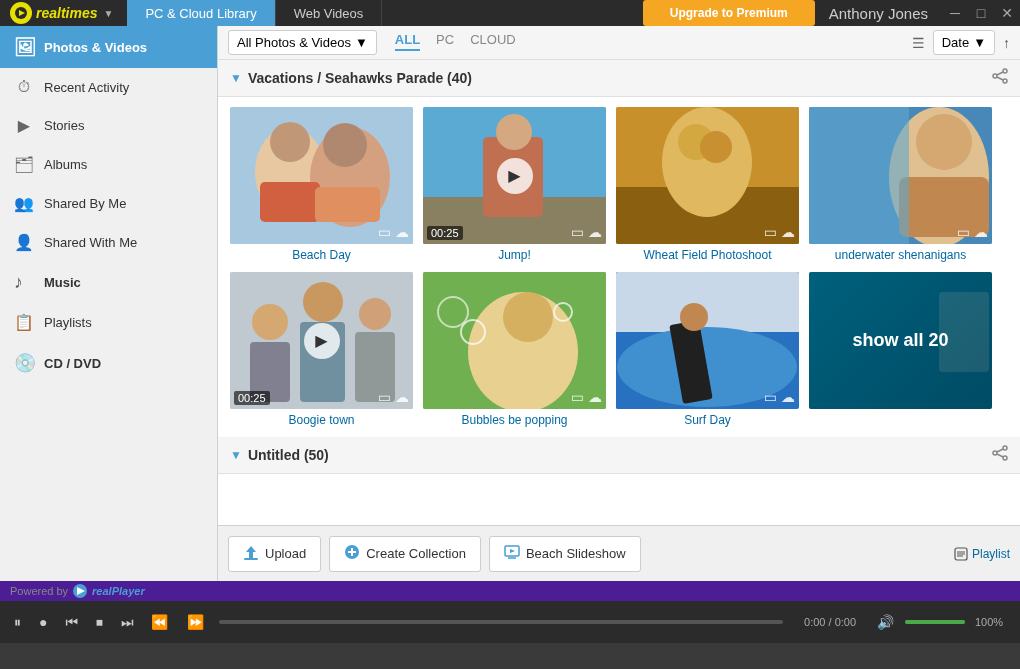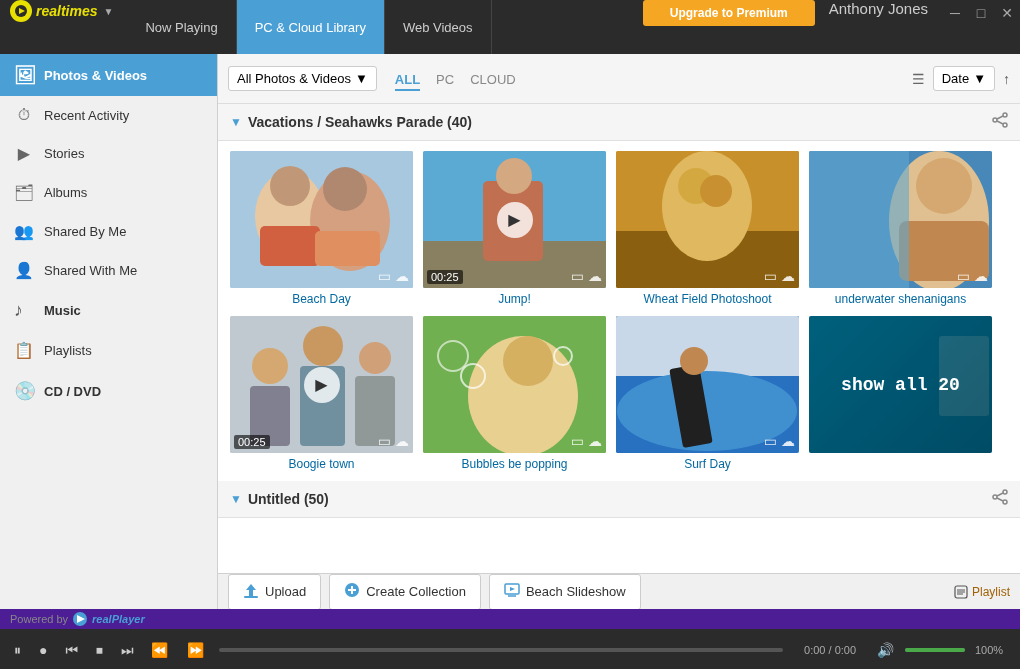--- a/index.html
+++ b/index.html
@@ -1,19 +1,19 @@
 <!DOCTYPE html>
 <html><head>
   <meta charset="utf-8">
   <style>
     * { box-sizing: border-box; margin: 0; padding: 0; }
     body { font-family: Arial, sans-serif; font-size: 13px; background: #3a3a3a; width: 1020px; height: 669px; overflow: hidden; }
 
     
-    .top-bar { display: flex; align-items: flex-start; background: #2b2b2b; height: 54px; }
+    .top-bar { display: flex; align-items: center; background: #2b2b2b; height: 26px; }
     .logo { padding: 0 10px; color: #e8e000; font-size: 16px; font-weight: bold; font-style: italic; display: flex; align-items: center; gap: 4px; }
     .logo-icon { width: 22px; height: 22px; background: #e8e000; border-radius: 50%; display: flex; align-items: center; justify-content: center; }
     .logo-text { color: #e8e000; font-size: 14px; font-style: italic; font-weight: bold; }
     .logo-dropdown { color: #aaa; font-size: 10px; margin-left: 2px; cursor: pointer; }
     .nav-tabs { display: flex; height: 100%; margin-left: 4px; }
     .nav-tab { padding: 0 18px; display: flex; align-items: center; color: #ccc; font-size: 13px; cursor: pointer; border-right: 1px solid #444; }
     .nav-tab.active { background: #4a9fd4; color: white; }
     .upgrade-btn { margin-left: auto; background: #f5a623; color: white; border: none; padding: 6px 27px; border-radius: 3px; font-size: 12px; font-weight: bold; cursor: pointer; }
     .user-name { color: #ccc; padding: 0 14px; font-size: 15px; }
     .win-controls { display: flex; align-items: center; }
@@ -27,21 +27,21 @@
     .sidebar-section { padding: 0; }
     .sidebar-item { display: flex; align-items: center; gap: 10px; padding: 10px 14px; cursor: pointer; color: #333; font-size: 13px; }
     .sidebar-icon { font-size: 16px; color: #666; width: 20px; text-align: center; }
     .sidebar-section-header { display: flex; align-items: center; gap: 10px; padding: 10px 14px; color: #333; font-size: 13px; font-weight: bold; cursor: pointer; }
     .section-icon { font-size: 18px; color: #555; width: 20px; }
 
     
     .content { flex: 1; background: #fff; display: flex; flex-direction: column; overflow: hidden; }
 
     
-    .content-toolbar { display: flex; align-items: flex-end; padding: 12px 10px; background: #f5f5f5; border-bottom: 1px solid #ddd; gap: 8px; }
+    .content-toolbar { display: flex; align-items: flex-start; padding: 4px 10px; background: #f5f5f5; border-bottom: 1px solid #ddd; gap: 8px; }
     .filter-dropdown { display: flex; align-items: center; gap: 4px; background: white; border: 1px solid #ccc; padding: 4px 8px; border-radius: 3px; cursor: pointer; font-size: 13px; }
     .view-tabs { display: flex; margin-left: 10px; gap: 16px; }
     .view-tab { color: #888; font-size: 13px; cursor: pointer; padding: 2px 0; }
     .view-tab.active { color: #4a9fd4; font-weight: bold; border-bottom: 2px solid #4a9fd4; }
     .toolbar-right { margin-left: auto; display: flex; align-items: center; gap: 8px; }
     .list-icon { cursor: pointer; color: #666; font-size: 14px; }
     .sort-dropdown { display: flex; align-items: center; gap: 4px; background: white; border: 1px solid #ccc; padding: 4px 8px; border-radius: 3px; cursor: pointer; font-size: 13px; }
     .sort-order { cursor: pointer; color: #555; font-size: 14px; }
     .search-box { display: flex; align-items: center; background: white; border: 1px solid #ccc; border-radius: 3px; padding: 3px 6px; gap: 4px; }
     .search-box input { border: none; outline: none; font-size: 13px; width: 90px; }
@@ -64,24 +64,24 @@
     .photo-time { background: rgba(0,0,0,0.6); color: white; font-size: 11px; padding: 1px 4px; border-radius: 2px; }
     .photo-icons { display: flex; gap: 4px; color: rgba(255,255,255,0.85); font-size: 14px; }
     .play-btn-overlay { position: absolute; top: 50%; left: 50%; transform: translate(-50%,-50%); width: 36px; height: 36px; background: rgba(255,255,255,0.8); border-radius: 50%; display: flex; align-items: center; justify-content: center; color: #333; font-size: 16px; }
     .photo-label { font-size: 12px; color: #0369a1; margin-top: 4px; }
 
     
     .show-all-thumb { background: rgba(0,100,130,0.85); display: flex; align-items: center; justify-content: center; }
     .show-all-text { color: white; font-size: 18px; font-weight: bold; }
 
     
-    .bottom-toolbar { display: flex; align-items: center; background: #f0f0f0; border-top: 1px solid #d0d0d0; padding: 8px 10px; gap: 8px; height: 36px; }
+    .bottom-toolbar { display: flex; align-items: center; background: #f0f0f0; border-top: 1px solid #d0d0d0; padding: 8px 10px; gap: 8px; height: 56px; }
     .action-btn { display: flex; align-items: center; gap: 6px; background: white; border: 1px solid #ccc; border-radius: 3px; padding: 7px 14px; cursor: pointer; font-size: 13px; color: #333; }
     .action-btn-icon { font-size: 16px; color: #4a9fd4; }
-    .playlist-btn { margin-left: auto; display: flex; align-items: flex-end; gap: 4px; color: #a16207; font-size: 12px; cursor: pointer; }
+    .playlist-btn { margin-left: auto; display: flex; align-items: flex-end; gap: 4px; color: #0369a1; font-size: 12px; cursor: pointer; }
 
     
     .status-bar { display: flex; align-items: center; background: #4c1d95; height: 20px; padding: 0 10px; gap: 8px; }
     .powered-by { color: #888; font-size: 11px; display: flex; align-items: center; gap: 4px; }
     .realplayer-logo-sm { color: #4a9fd4; font-size: 11px; font-style: italic; font-weight: bold; }
 
     
     .player-bar { display: flex; align-items: center; background: #2b2b2b; height: 42px; padding: 0 10px; gap: 10px; }
     .player-btn { color: #ccc; cursor: pointer; font-size: 14px; background: none; border: none; padding: 4px; }
     .progress-track { flex: 1; height: 4px; background: #555; border-radius: 2px; cursor: pointer; }
@@ -115,23 +115,20 @@
       <svg width="14" height="14" viewBox="0 0 14 14">
         <circle cx="7" cy="7" r="6" fill="#2b2b2b"></circle>
         <polygon points="5,4 11,7 5,10" fill="#e8e000"></polygon>
       </svg>
     </div>
     <span class="logo-text">realtimes</span>
     <span class="logo-dropdown">▼</span>
   </div>
 
   <div class="nav-tabs">
-    <div class="nav-tab">
-      <span>Now Playing</span>
-    </div>
     <div class="nav-tab active">
       <span>PC &amp; Cloud Library</span>
     </div>
     <div class="nav-tab">
       <span>Web Videos</span>
     </div>
   </div>
 
   <button class="upgrade-btn">Upgrade to Premium</button>
   <span class="user-name">Anthony Jones</span>
@@ -376,21 +373,21 @@
               <div class="photo-icons">
                 <span>▭</span>
                 <span>☁</span>
               </div>
             </div>
           </div>
           <div class="photo-label">Surf Day</div>
         </div>
 
         <div class="photo-item">
-          <div class="photo-thumb show-all-thumb" style="background: linear-gradient(135deg, #006882 0%, #004a60 100%); position:relative;font-family:Liberation Mono, monospace;">
+          <div class="photo-thumb show-all-thumb" style="background: linear-gradient(135deg, #006882 0%, #004a60 100%); position:relative;">
             <svg width="183" height="137" viewBox="0 0 183 137" style="position:absolute;top:0;left:0;opacity:0.3;">
               <rect width="183" height="137" fill="#005070"></rect>
               <rect x="130" y="20" width="50" height="80" fill="#608090" rx="3"></rect>
               <circle cx="155" cy="90" rx="20" ry="20" fill="#809090"></circle>
             </svg>
             <div style="position:absolute;top:0;left:0;right:0;bottom:0;display:flex;align-items:center;justify-content:center;">
               <span class="show-all-text">show all 20</span>
             </div>
           </div>
           <div class="photo-label" style="visibility:hidden;">-</div>

